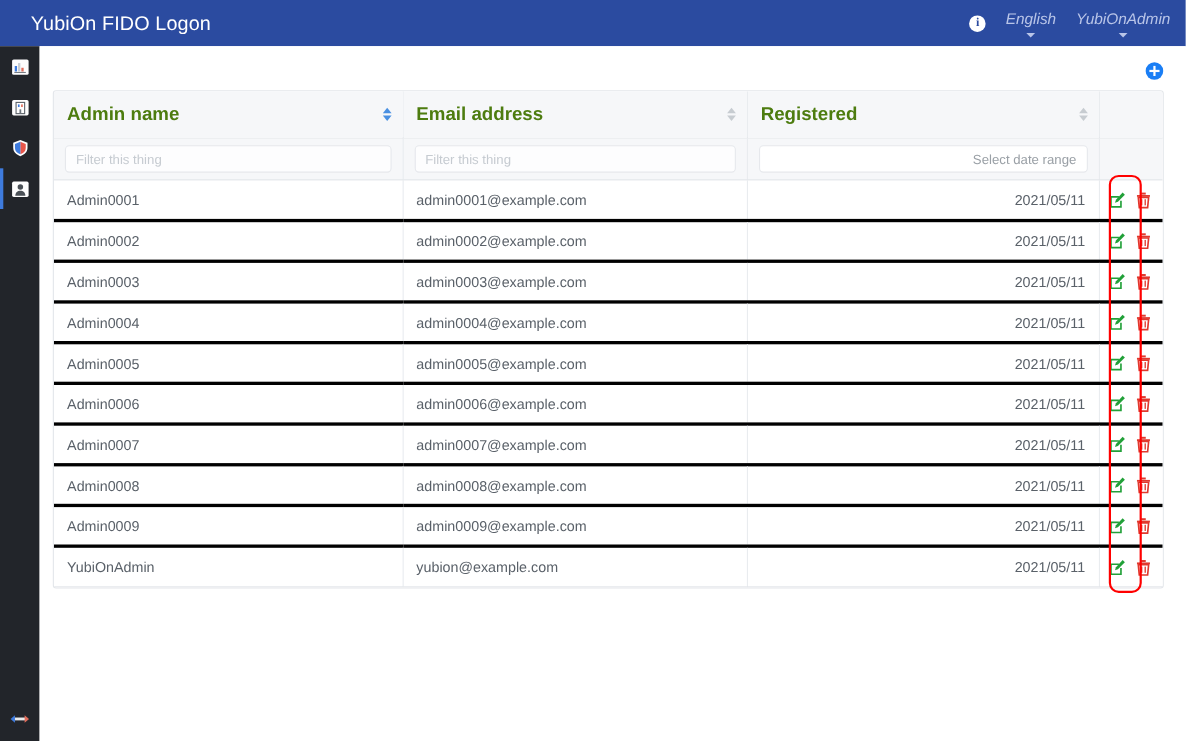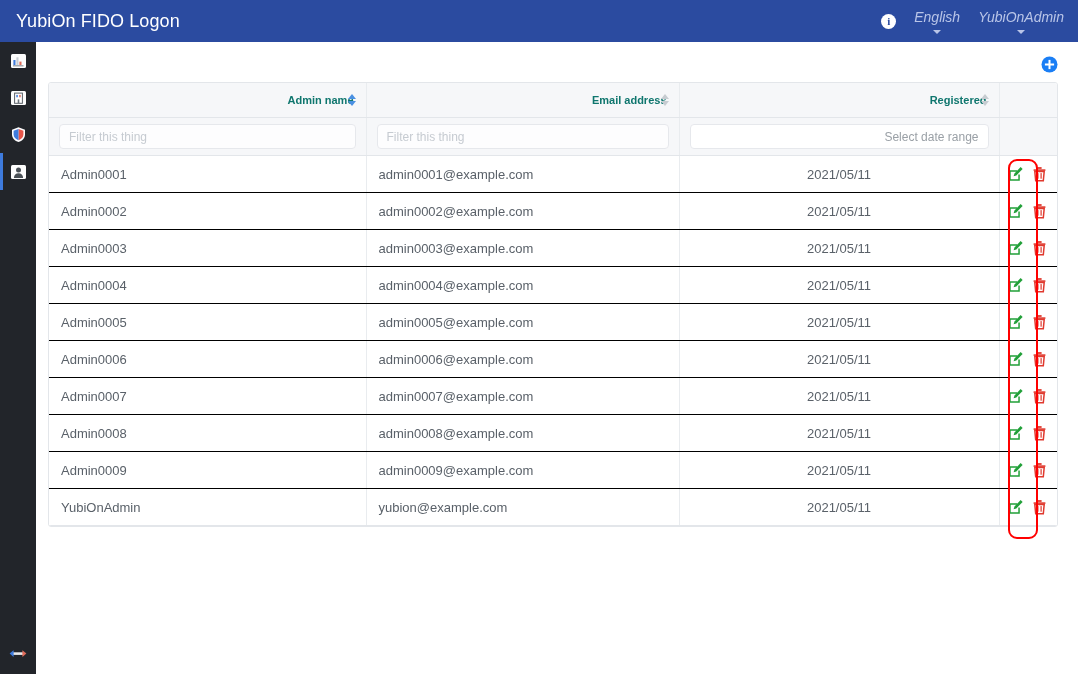--- a/index.html
+++ b/index.html
@@ -20,21 +20,21 @@
   
   .navbar {
     position: absolute;
     top: 0; left: 0;
     width: 1078px;
     height: 42px;
     background: #2b4ba0;
     display: flex;
     align-items: center;
     box-sizing: border-box;
-    padding: 0 14px 0 16px;
+    padding: 0 14px 0 28px;
   }
   .brand {
     color: #ffffff;
     font-size: 18px;
     letter-spacing: 0.1px;
     white-space: nowrap;
   }
   .nav-right {
     margin-left: auto;
     display: flex;
@@ -144,24 +144,24 @@
   }
   table {
     width: 100%;
     border-collapse: collapse;
     table-layout: fixed;
   }
   thead th {
     background: #f6f7f9;
     border-bottom: 1px solid #e3e6ea;
     border-right: 1px solid #e9ecef;
-    font-size: 11px;
+    font-size: 17px;
     font-weight: bold;
-    color: #0f766e;
-    text-align: right;
+    color: #4d7c0f;
+    text-align: left;
     padding: 11px 12px;
     height: 16px;
     box-sizing: border-box;
     position: relative;
     cursor: pointer;
     white-space: nowrap;
   }
   thead th:last-child { border-right: none; }
 
   .sort-ind {
@@ -204,36 +204,36 @@
     font-size: 12px;
     color: #6c757d;
     font-family: "Liberation Sans", sans-serif;
     outline: none;
   }
   .filter-input::placeholder { color: #c6cbd1; }
   .date-input { background: #ffffff; text-align: right; }
   .date-input::placeholder { color: #9aa0a6; }
 
   tbody tr td {
-    border-bottom: 1px solid #000000;
+    border-bottom: 3px solid #000000;
     border-right: 1px solid #e9ecef;
     padding: 0 12px;
     height: 37px;
     font-size: 13px;
     color: #5a6169;
     box-sizing: border-box;
     background: #fff;
     vertical-align: middle;
     white-space: nowrap;
     overflow: hidden;
     text-overflow: ellipsis;
   }
   tbody tr td:last-child { border-right: none; }
   tbody tr:last-child td { border-bottom: 1px solid #e3e6ea; }
-  .col-date { text-align: center; }
+  .col-date { text-align: right; }
   .col-actions {
     padding: 0 10px 0 8px !important;
     text-align: left;
   }
   .action-wrap {
     display: flex;
     align-items: center;
     gap: 8px;
   }
   .icon-btn { cursor: pointer; line-height: 0; display: block; }

